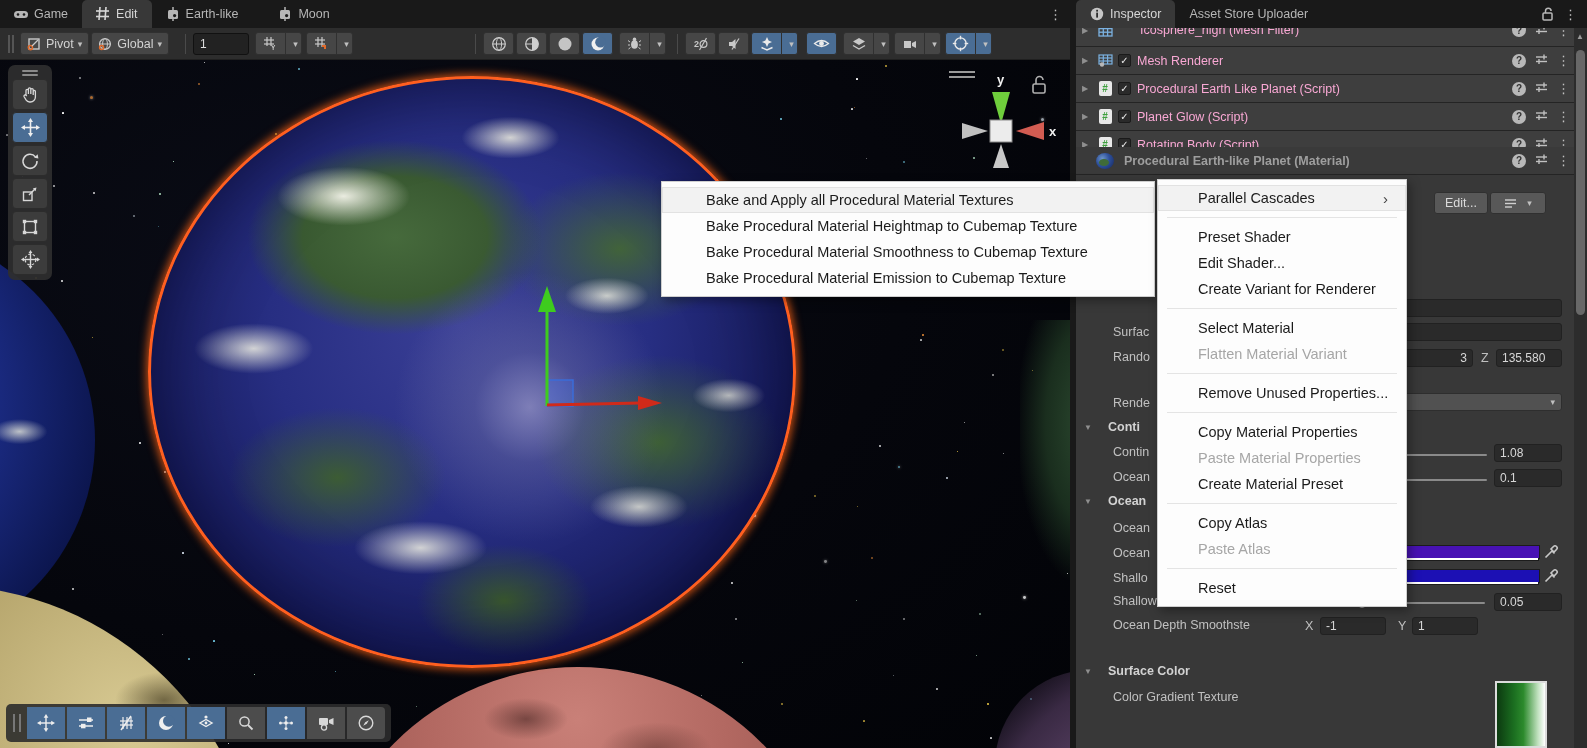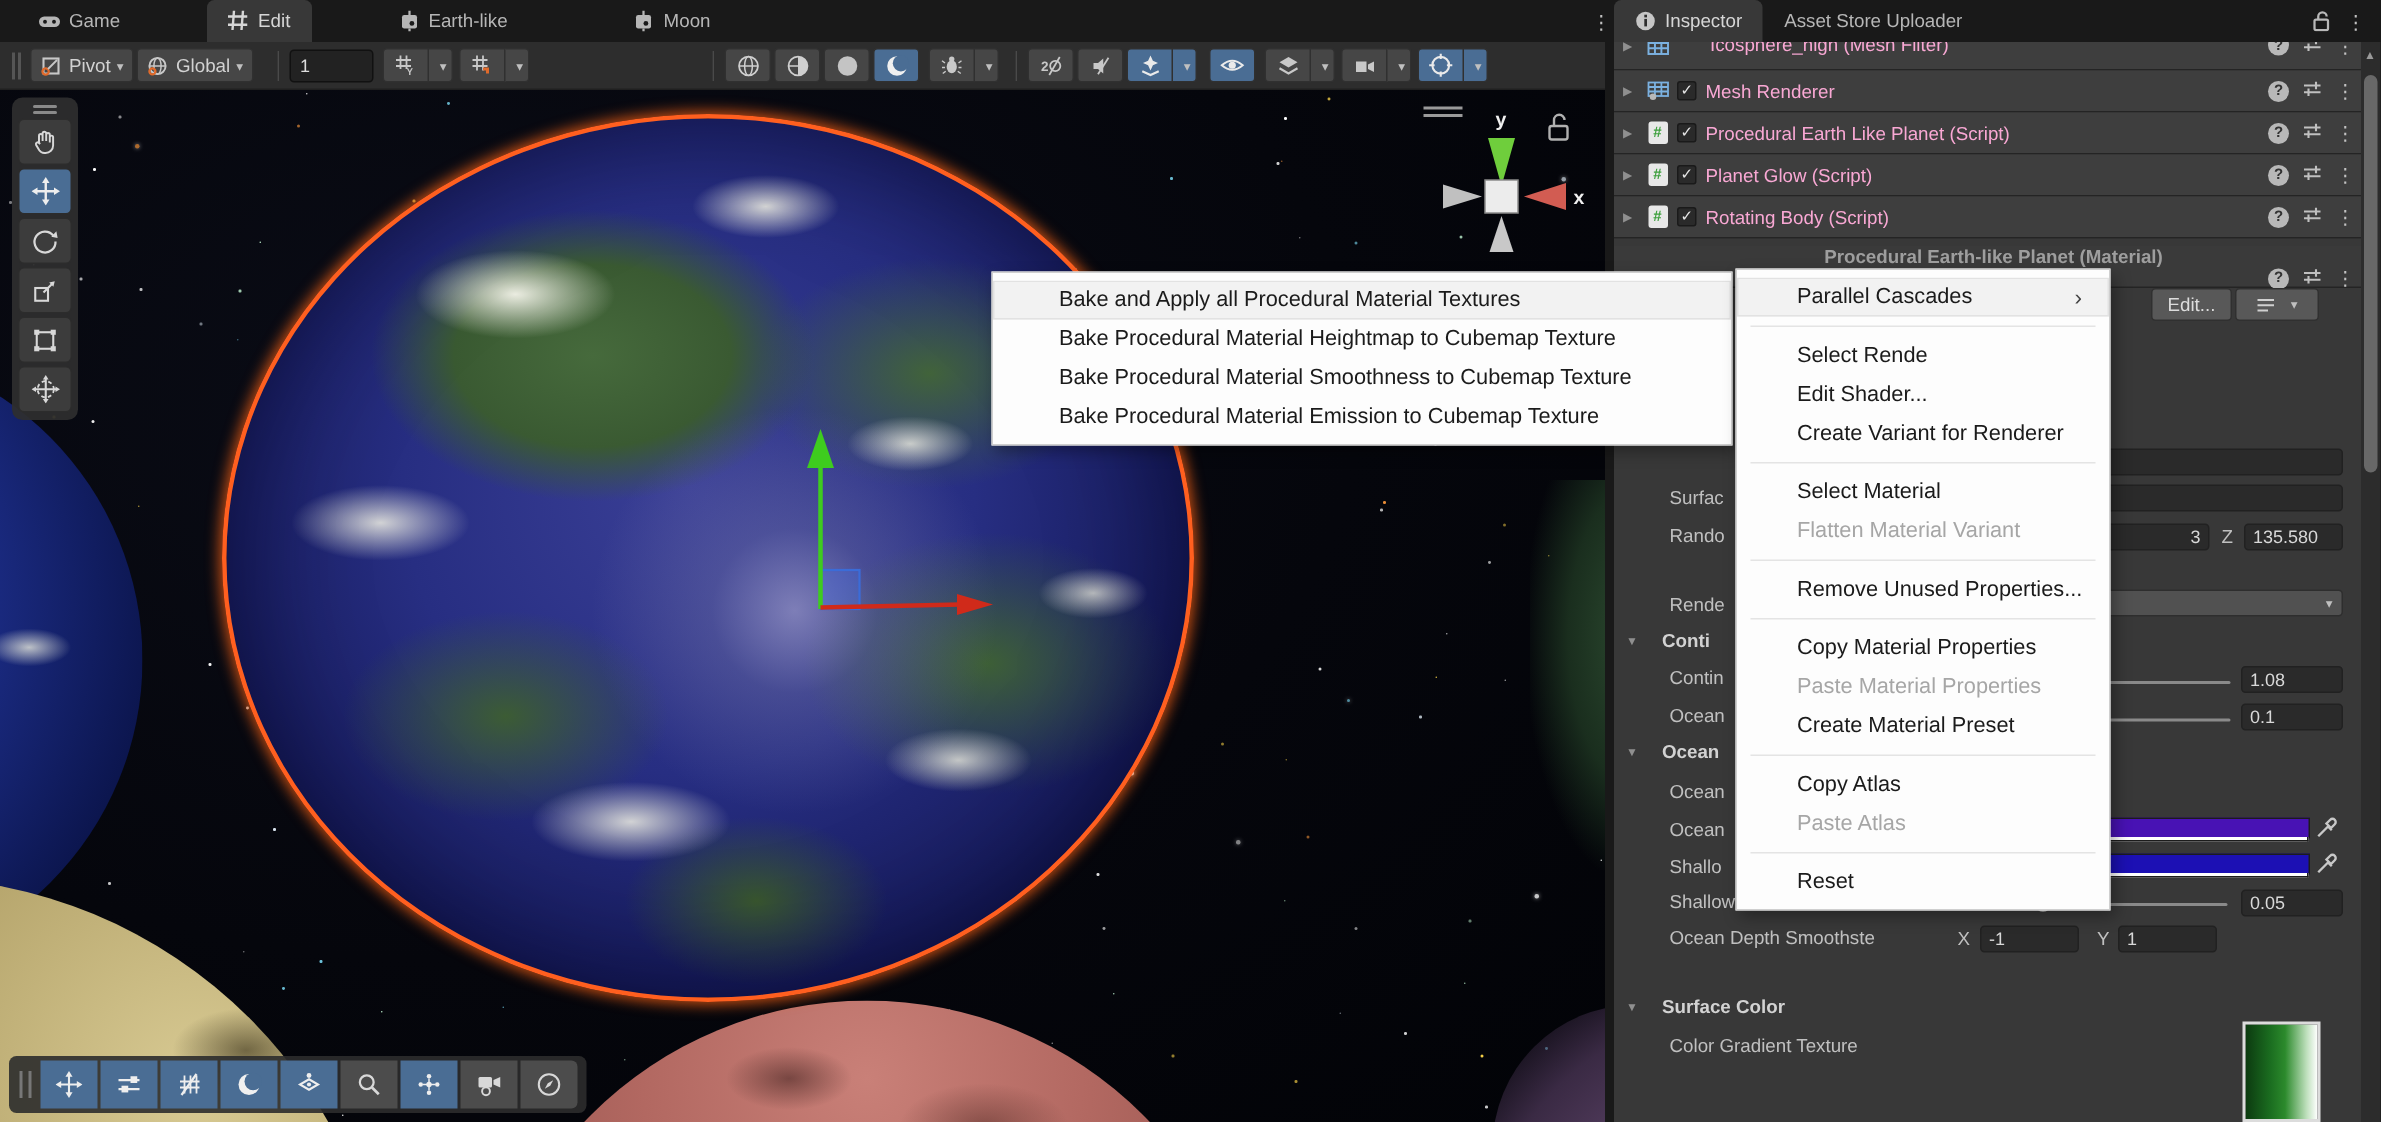--- a/index.html
+++ b/index.html
@@ -9,21 +9,21 @@
     background:#191919; color:#c8c8c8;
     font-family:"Liberation Sans", sans-serif; font-size:12.5px;
   }
   
   .row { display:flex; align-items:center; }
   .dd-arrow { font-size:9px; color:#c0c0c0; margin-left:4px; }
   .divider-v { width:1px; height:20px; background:#1c1c1c; border-right:1px solid #4a4a4a; margin:0 7px; }
 
   
   .tabbar { position:absolute; top:0; height:28px; background:#191919; display:flex; align-items:stretch; }
-  #scene-tabbar { left:12px; width:1070px;gap:44px; }
+  #scene-tabbar { left:0; width:1070px; }
   #inspector-tabbar { left:1076px; width:511px; }
   .tab { display:flex; align-items:center; gap:6px; padding:0 14px; color:#b6b6b6; cursor:default; }
   .tab.active { background:#383838; border-radius:5px 5px 0 0; color:#d6d6d6; }
   .tab-icon { width:14px; height:14px; display:inline-block; position:relative; }
   .kebab { color:#c2c2c2; font-size:13px; padding:0 8px; margin-left:auto; display:flex; align-items:center; }
 
   
   #scene-toolbar { position:absolute; left:0; top:28px; width:1070px; height:32px; background:#2d2d2d; display:flex; align-items:center; border-bottom:1px solid #202020; }
   .handle { width:6px; height:18px; border-left:2px solid #555; border-right:2px solid #555; margin:0 6px 0 8px; }
   .tbtn { height:23px; background:#464646; border:1px solid #303030; border-radius:3px; display:flex; align-items:center; padding:0 6px; margin-right:2px; color:#d2d2d2; }
@@ -864,21 +864,21 @@
               <line x1="1" y1="4" x2="12" y2="4"></line>
               <line x1="1" y1="8.5" x2="12" y2="8.5"></line>
               <line x1="9" y1="1.5" x2="9" y2="6.5"></line>
               <line x1="4" y1="6" x2="4" y2="11"></line>
             </g>
           </svg></span>
       <span class="kebab" style="padding:0;">⋮</span>
     </span>
   </div>
 
-  <div class="comp-row" style="top:136px; background:#3a3a3a;flex-direction:column;">
+  <div class="comp-row" style="top:119px; background:#3a3a3a;">
     <span class="cicon earth-thumb" style="margin-left:14px;"></span>
     <span style="color:#9e9e9e; font-weight:bold; margin-left:6px;">Procedural Earth-like Planet (Material)</span>
     <span class="comp-right">
       <span class="help-ic">?</span>
       <span class="preset-ic"><svg width="13" height="12" viewBox="0 0 13 12">
             <g stroke="#c0c0c0" stroke-width="1.4">
               <line x1="1" y1="4" x2="12" y2="4"></line>
               <line x1="1" y1="8.5" x2="12" y2="8.5"></line>
               <line x1="9" y1="1.5" x2="9" y2="6.5"></line>
               <line x1="4" y1="6" x2="4" y2="11"></line>
@@ -991,21 +991,21 @@
     </div>
 </div>
 
 <div class="wmenu" id="menu-material">
   <div class="mi hl">
     <span>Parallel Cascades</span>
     <span class="sub-arrow">›</span>
   </div>
   <div class="sep"></div>
   <div class="mi">
-      <span>Select Rende</span>
+      <span>Preset Shader</span>
     </div>
   <div class="mi">
       <span>Edit Shader...</span>
     </div>
   <div class="mi">
       <span>Create Variant for Renderer</span>
     </div>
   <div class="sep"></div>
   <div class="mi">
       <span>Select Material</span>

